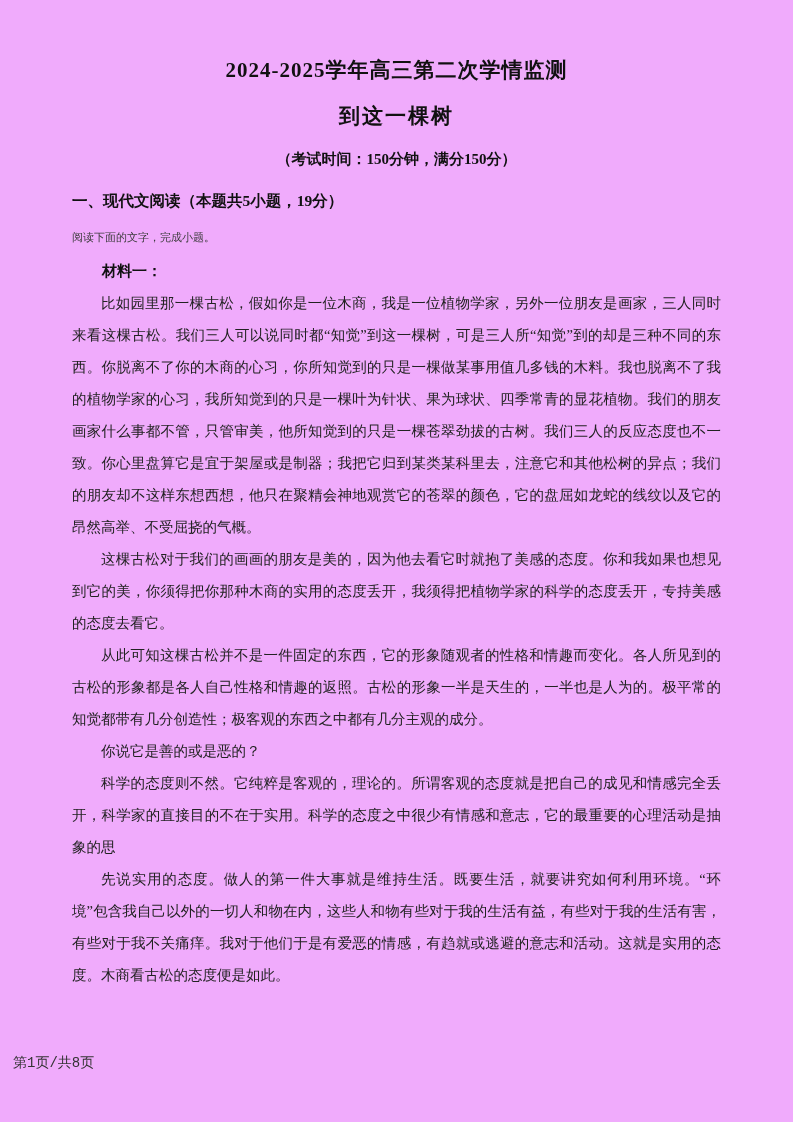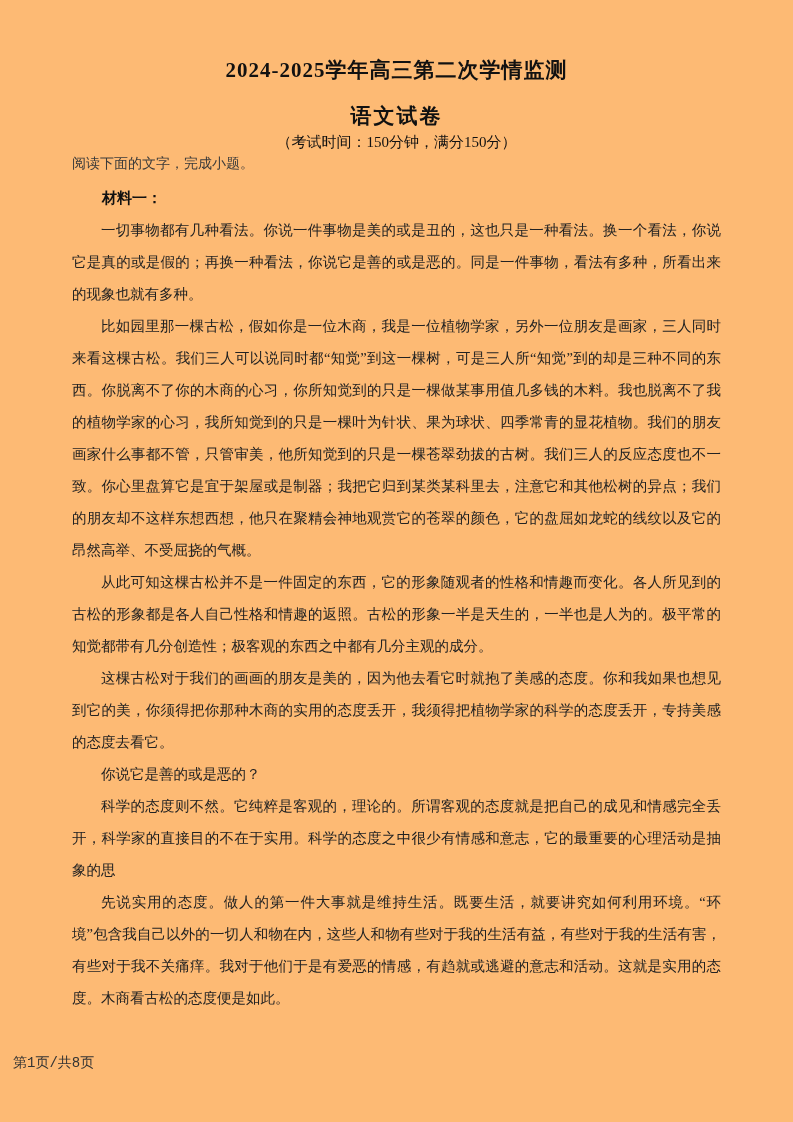--- a/index.html
+++ b/index.html
@@ -5,21 +5,21 @@
   html, body {
     margin: 0;
     padding: 0;
     background: #ffffff;
   }
   .page {
     position: relative;
     width: 793px;
     height: 1122px;
     margin: 0 auto;
-    background: #fdba74;
+    background: #f0abfc;
     box-sizing: border-box;
     padding: 56px 72px 40px 72px;
     font-family: "Liberation Serif", "DejaVu Serif", serif;
     color: #1f1f1f;
     overflow: hidden;
   }
   .title {
     margin: 0;
     text-align: center;
     font-size: 21px;
@@ -29,34 +29,35 @@
   }
   .subtitle {
     margin: 18px 0 0 0;
     text-align: center;
     font-size: 21px;
     font-weight: bold;
     color: #111;
     letter-spacing: 2px;
   }
   .exam-info {
-    margin-top: 3px;
+    margin-top: 20px;
     text-align: center;
     font-size: 15px;
-    font-weight: normal;
+    font-weight: bold;
     color: #111;
   }
   .section-heading {
     margin-top: 22px;
     font-size: 15.5px;
     font-weight: bold;
     color: #111;
   }
   .intro {
-    font-size: 14px;
+    margin-top: 13px;
+    font-size: 11px;
     color: #3a3a3a;
     line-height: 24px;
   }
   .material-label {
     margin-top: 6px;
     font-size: 15px;
     font-weight: bold;
     text-indent: 2em;
     line-height: 32px;
     color: #111;
@@ -80,32 +81,32 @@
     font-family: Liberation Mono, monospace;
   }
 </style>
 </head>
 <body>
 
 <div class="page">
 
   <h1 class="title">2024-2025学年高三第二次学情监测</h1>
 
-  <h2 class="subtitle">语文试卷</h2>
+  <h2 class="subtitle">到这一棵树</h2>
 
   <div class="exam-info">（考试时间：150分钟，满分150分）</div>
 
+  <div class="section-heading">一、现代文阅读（本题共5小题，19分）</div>
 
   <div class="intro">阅读下面的文字，完成小题。</div>
 
   <div class="material-label">材料一：</div>
 
-  <p class="para">一切事物都有几种看法。你说一件事物是美的或是丑的，这也只是一种看法。换一个看法，你说它是真的或是假的；再换一种看法，你说它是善的或是恶的。同是一件事物，看法有多种，所看出来的现象也就有多种。</p>
   <p class="para">比如园里那一棵古松，假如你是一位木商，我是一位植物学家，另外一位朋友是画家，三人同时来看这棵古松。我们三人可以说同时都“知觉”到这一棵树，可是三人所“知觉”到的却是三种不同的东西。你脱离不了你的木商的心习，你所知觉到的只是一棵做某事用值几多钱的木料。我也脱离不了我的植物学家的心习，我所知觉到的只是一棵叶为针状、果为球状、四季常青的显花植物。我们的朋友画家什么事都不管，只管审美，他所知觉到的只是一棵苍翠劲拔的古树。我们三人的反应态度也不一致。你心里盘算它是宜于架屋或是制器；我把它归到某类某科里去，注意它和其他松树的异点；我们的朋友却不这样东想西想，他只在聚精会神地观赏它的苍翠的颜色，它的盘屈如龙蛇的线纹以及它的昂然高举、不受屈挠的气概。</p>
+  <p class="para">这棵古松对于我们的画画的朋友是美的，因为他去看它时就抱了美感的态度。你和我如果也想见到它的美，你须得把你那种木商的实用的态度丢开，我须得把植物学家的科学的态度丢开，专持美感的态度去看它。</p>
   <p class="para">从此可知这棵古松并不是一件固定的东西，它的形象随观者的性格和情趣而变化。各人所见到的古松的形象都是各人自己性格和情趣的返照。古松的形象一半是天生的，一半也是人为的。极平常的知觉都带有几分创造性；极客观的东西之中都有几分主观的成分。</p>
-  <p class="para">这棵古松对于我们的画画的朋友是美的，因为他去看它时就抱了美感的态度。你和我如果也想见到它的美，你须得把你那种木商的实用的态度丢开，我须得把植物学家的科学的态度丢开，专持美感的态度去看它。</p>
   <p class="para">你说它是善的或是恶的？</p>
   <p class="para">科学的态度则不然。它纯粹是客观的，理论的。所谓客观的态度就是把自己的成见和情感完全丢开，科学家的直接目的不在于实用。科学的态度之中很少有情感和意志，它的最重要的心理活动是抽象的思</p>
   <p class="para">先说实用的态度。做人的第一件大事就是维持生活。既要生活，就要讲究如何利用环境。“环境”包含我自己以外的一切人和物在内，这些人和物有些对于我的生活有益，有些对于我的生活有害，有些对于我不关痛痒。我对于他们于是有爱恶的情感，有趋就或逃避的意志和活动。这就是实用的态度。木商看古松的态度便是如此。</p>
 
   <div class="footer">第1页/共8页</div>
 
 </div>
 
 </body></html>

